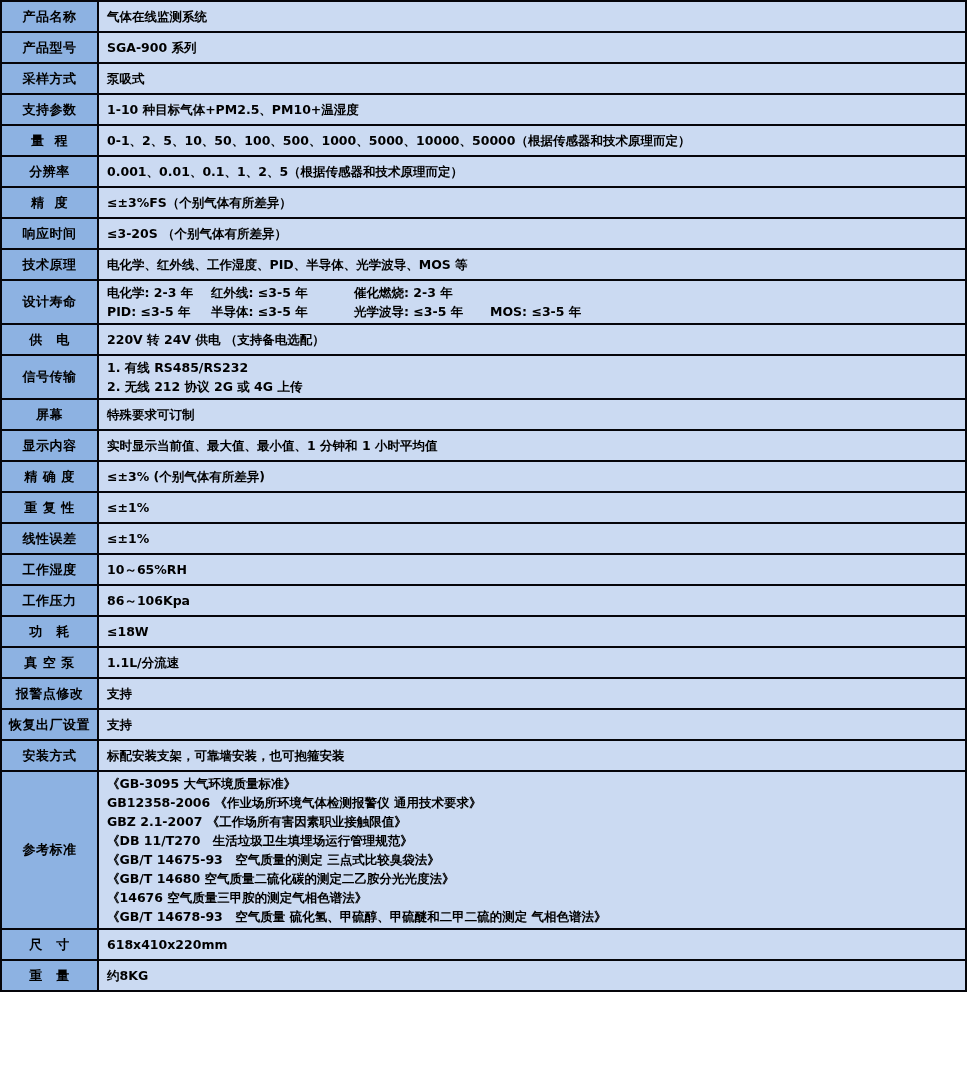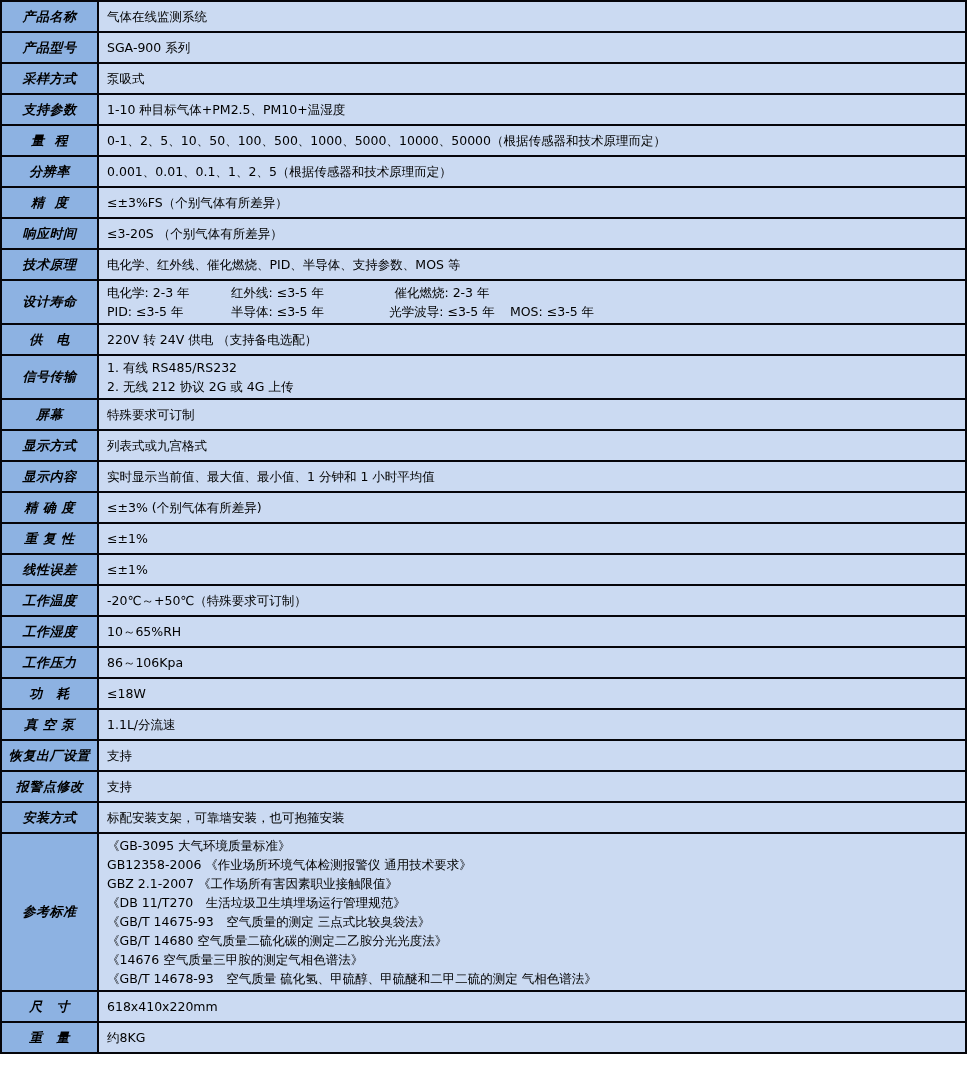--- a/index.html
+++ b/index.html
@@ -25,33 +25,32 @@
     vertical-align:middle;
   }
   td.label{
     background:var(--label_bg);
     text-align:center;
     font-weight:bold;
     font-size:13px;
     letter-spacing:0.5px;
     white-space:pre-wrap;
     padding:2px 1px;
-    font-style:italic;
   }
   td.value{
     background:var(--value_bg);
     font-size:12.5px;
     padding:2px 8px;
   }
   tr{height:31px;}
-  .line{line-height:19px;}
+  .line{line-height:19px;font-weight:bold;}
   .seg{display:inline-block;vertical-align:top;}
   .seg:nth-child(1){width:104px;}
-  .seg:nth-child(2){width:143px;margin-left:20px;}
-  .seg:nth-child(3){width:136px;text-align:center;}
+  .seg:nth-child(2){width:143px;}
+  .seg:nth-child(3){width:136px;}
 </style>
 </head>
 <body>
 
 <table class="spec">
   <colgroup>
     <col class="c-label">
     <col class="c-value">
   </colgroup>
   <tbody>
@@ -99,21 +98,21 @@
       </tr>
       <tr>
         <td class="label">响应时间</td>
         <td class="value">
           <div class="line">≤3-20S （个别气体有所差异）</div>
         </td>
       </tr>
       <tr>
         <td class="label">技术原理</td>
         <td class="value">
-          <div class="line">电化学、红外线、催化燃烧、PID、半导体、支持参数、MOS 等</div>
+          <div class="line">电化学、红外线、工作湿度、PID、半导体、光学波导、MOS 等</div>
         </td>
       </tr>
       <tr>
         <td class="label">设计寿命</td>
         <td class="value">
           <div class="line"><span class="seg">电化学: 2-3 年</span><span class="seg">红外线: ≤3-5 年</span><span class="seg">催化燃烧: 2-3 年</span></div>
           <div class="line"><span class="seg">PID: ≤3-5 年</span><span class="seg">半导体: ≤3-5 年</span><span class="seg">光学波导: ≤3-5 年</span><span class="seg">MOS: ≤3-5 年</span></div>
         </td>
       </tr>
       <tr>
@@ -129,26 +128,20 @@
           <div class="line">2. 无线 212 协议 2G 或 4G 上传</div>
         </td>
       </tr>
       <tr>
         <td class="label">屏幕</td>
         <td class="value">
           <div class="line">特殊要求可订制</div>
         </td>
       </tr>
       <tr>
-        <td class="label">显示方式</td>
-        <td class="value">
-          <div class="line">列表式或九宫格式</div>
-        </td>
-      </tr>
-      <tr>
         <td class="label">显示内容</td>
         <td class="value">
           <div class="line">实时显示当前值、最大值、最小值、1 分钟和 1 小时平均值</div>
         </td>
       </tr>
       <tr>
         <td class="label">精 确 度</td>
         <td class="value">
           <div class="line">≤±3% (个别气体有所差异)</div>
         </td>
@@ -159,26 +152,20 @@
           <div class="line">≤±1%</div>
         </td>
       </tr>
       <tr>
         <td class="label">线性误差</td>
         <td class="value">
           <div class="line">≤±1%</div>
         </td>
       </tr>
       <tr>
-        <td class="label">工作温度</td>
-        <td class="value">
-          <div class="line">-20℃～+50℃（特殊要求可订制）</div>
-        </td>
-      </tr>
-      <tr>
         <td class="label">工作湿度</td>
         <td class="value">
           <div class="line">10～65%RH</div>
         </td>
       </tr>
       <tr>
         <td class="label">工作压力</td>
         <td class="value">
           <div class="line">86～106Kpa</div>
         </td>
@@ -189,27 +176,27 @@
           <div class="line">≤18W</div>
         </td>
       </tr>
       <tr>
         <td class="label">真 空 泵</td>
         <td class="value">
           <div class="line">1.1L/分流速</div>
         </td>
       </tr>
       <tr>
+        <td class="label">报警点修改</td>
+        <td class="value">
+          <div class="line">支持</div>
+        </td>
+      </tr>
+      <tr>
         <td class="label">恢复出厂设置</td>
-        <td class="value">
-          <div class="line">支持</div>
-        </td>
-      </tr>
-      <tr>
-        <td class="label">报警点修改</td>
         <td class="value">
           <div class="line">支持</div>
         </td>
       </tr>
       <tr>
         <td class="label">安装方式</td>
         <td class="value">
           <div class="line">标配安装支架，可靠墙安装，也可抱箍安装</div>
         </td>
       </tr>

